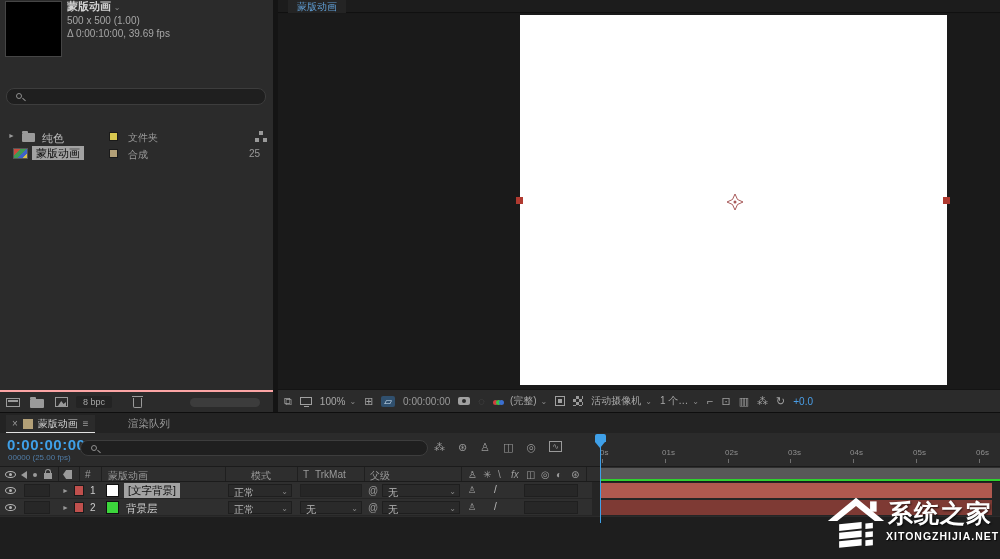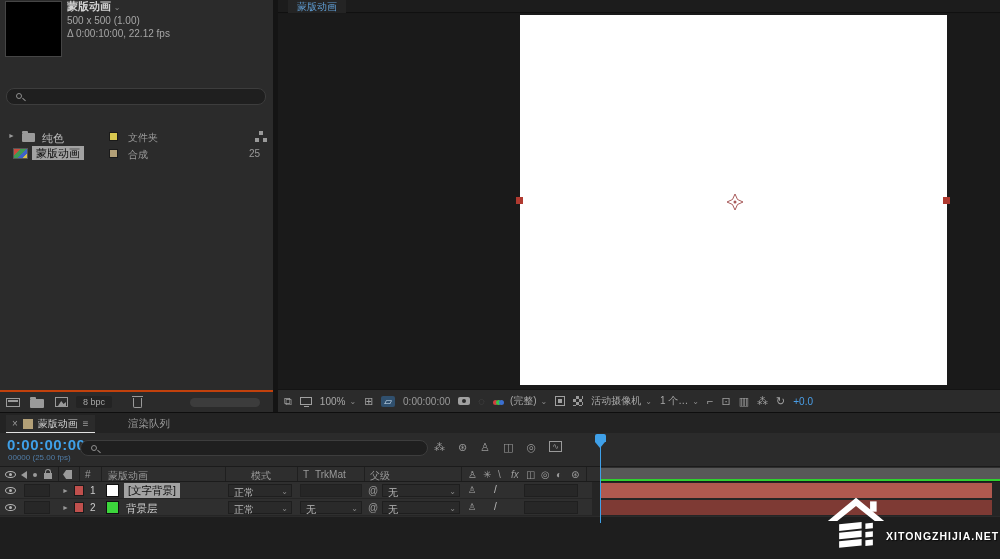--- a/index.html
+++ b/index.html
@@ -24,21 +24,21 @@
   .prow{ position:absolute; left:0; width:221px; height:17px; }
   .tri-r{ color:#999; font-size:7px; }
   .folder-ic{ position:absolute; width:13px; height:9px; background:#9a9a9a; border-radius:1px; }
   .folder-ic::before{ content:""; position:absolute; left:0; top:-2px; width:6px; height:2px; background:#9a9a9a; border-radius:1px 1px 0 0; }
   .comp-ic{ position:absolute; width:15px; height:11px; border:1px solid #555;
             background:linear-gradient(135deg,#c94c3e 0 30%,#3f9a55 30% 55%,#3f63c9 55% 80%,#d3c04c 80%); }
   .label-sq{ position:absolute; width:9px; height:9px; border:1px solid #1a1a1a; }
   .name-hl{ background:#a2a2a2; color:#0d0d0d; padding:0 4px; }
   .net-ic{ position:absolute; width:13px; height:11px; }
   .net-ic i{ position:absolute; width:4px; height:4px; background:#9a9a9a; }
-  .pfooter{ position:absolute; left:0; top:390px; width:273px; height:22px; background:#2b2b2b; border-top:2px solid #c2410c; }
+  .pfooter{ position:absolute; left:0; top:390px; width:273px; height:22px; background:#2b2b2b; border-top:2px solid #fca5a5; }
   .bpc{ background:#232323; border-radius:2px; padding:1px 7px; color:#a8a8a8; font-size:9px; }
   .slate-ic{ width:14px; height:9px; border:1px solid #9a9a9a; position:relative; }
   .slate-ic::before{ content:""; position:absolute; left:1px; top:1px; width:10px; height:2px; background:#9a9a9a; }
   .img-ic{ width:13px; height:10px; border:1px solid #9a9a9a; position:relative; }
   .img-ic::before{ content:""; position:absolute; left:2px; top:3px; width:8px; height:5px; background:#9a9a9a; clip-path:polygon(0 100%,40% 0,70% 60%,100% 20%,100% 100%); }
   .trash-ic{ width:9px; height:10px; border:1px solid #9a9a9a; border-top:none; position:relative; border-radius:0 0 2px 2px; }
   .trash-ic::before{ content:""; position:absolute; left:-2px; top:-2px; width:11px; height:1px; background:#9a9a9a; }
   .scroll-pill{ position:absolute; background:#3c3c3c; border-radius:5px; }
   .vdiv{ position:absolute; left:273px; top:0; width:5px; height:412px; background:#141414; }
 
@@ -120,21 +120,21 @@
 
 <div class="app">
 
   <section class="project-panel">
     <div class="thumb"></div>
     <div class="pinfo">
       <div><span class="nm">蒙版动画</span>
            <span class="chev">⌄</span></div>
       <div class="sub">500 x 500 (1.00)</div>
       <div class="sub"><span>Δ</span>
-           <span>0:00:10:00, 22.12 fps</span></div>
+           <span>0:00:10:00, 39.69 fps</span></div>
     </div>
 
     <div class="searchbox" style="left:6px; top:88px; width:260px; height:17px;">
       <span class="mag" style="left:9px; top:4px;"></span>
     </div>
 
 
     <div class="prow" style="top:128px;">
       <span class="tri-r" style="position:absolute; left:8px; top:4px;">►</span>
       <span class="folder-ic" style="left:22px; top:5px;"></span>
@@ -237,20 +237,36 @@
       </div>
       <div class="ticons">
         <span>⁂</span>
         <span>⊛</span>
         <span>♙</span>
         <span>◫</span>
         <span>◎</span>
         <span class="graph-ic">∿</span>
       </div>
 
+      <div class="ruler">
+        <span class="tick-lb" style="left:8px;">0s</span>
+        <span class="tick-lb" style="left:70px;">01s</span>
+        <span class="tick-lb" style="left:133px;">02s</span>
+        <span class="tick-lb" style="left:196px;">03s</span>
+        <span class="tick-lb" style="left:258px;">04s</span>
+        <span class="tick-lb" style="left:321px;">05s</span>
+        <span class="tick-lb" style="left:384px;">06s</span>
+        <i class="tick-mk" style="left:10px;"></i>
+          <i class="tick-mk" style="left:73px;"></i>
+        <i class="tick-mk" style="left:136px;"></i>
+          <i class="tick-mk" style="left:198px;"></i>
+        <i class="tick-mk" style="left:261px;"></i>
+          <i class="tick-mk" style="left:324px;"></i>
+        <i class="tick-mk" style="left:387px;"></i>
+      </div>
 
       <div class="hrow">
         <span class="eye" style="left:5px; top:4px;"></span>
         <span class="spk" style="position:absolute; left:21px; top:4px;"></span>
         <span class="dot" style="position:absolute; left:33px; top:6px;"></span>
         <span class="lock" style="position:absolute; left:44px; top:2px;"></span>
         <span class="tag" style="position:absolute; left:63px; top:3px;"></span>
         <span class="lbl" style="left:85px;">#</span>
         <span class="lbl" style="left:108px;">蒙版动画</span>
         <span class="lbl" style="left:231px;margin-left:20px;">模式</span>
@@ -346,16 +362,17 @@
       <rect x="47" y="7" width="7" height="11" fill="#fff"></rect>
       <g transform="skewY(-6)" fill="#fff">
         <rect x="14" y="33" width="24" height="7"></rect>
         <rect x="14" y="42" width="24" height="7"></rect>
         <rect x="14" y="51" width="24" height="7"></rect>
         <rect x="42" y="35" width="8" height="6"></rect>
         <rect x="42" y="44" width="8" height="6"></rect>
         <rect x="42" y="53" width="8" height="6"></rect>
       </g>
     </svg>
+    <div class="wm-title">系统之家</div>
     <div class="wm-sub">XITONGZHIJIA.NET</div>
   </div>
 
 </div>
 
 </body></html>

